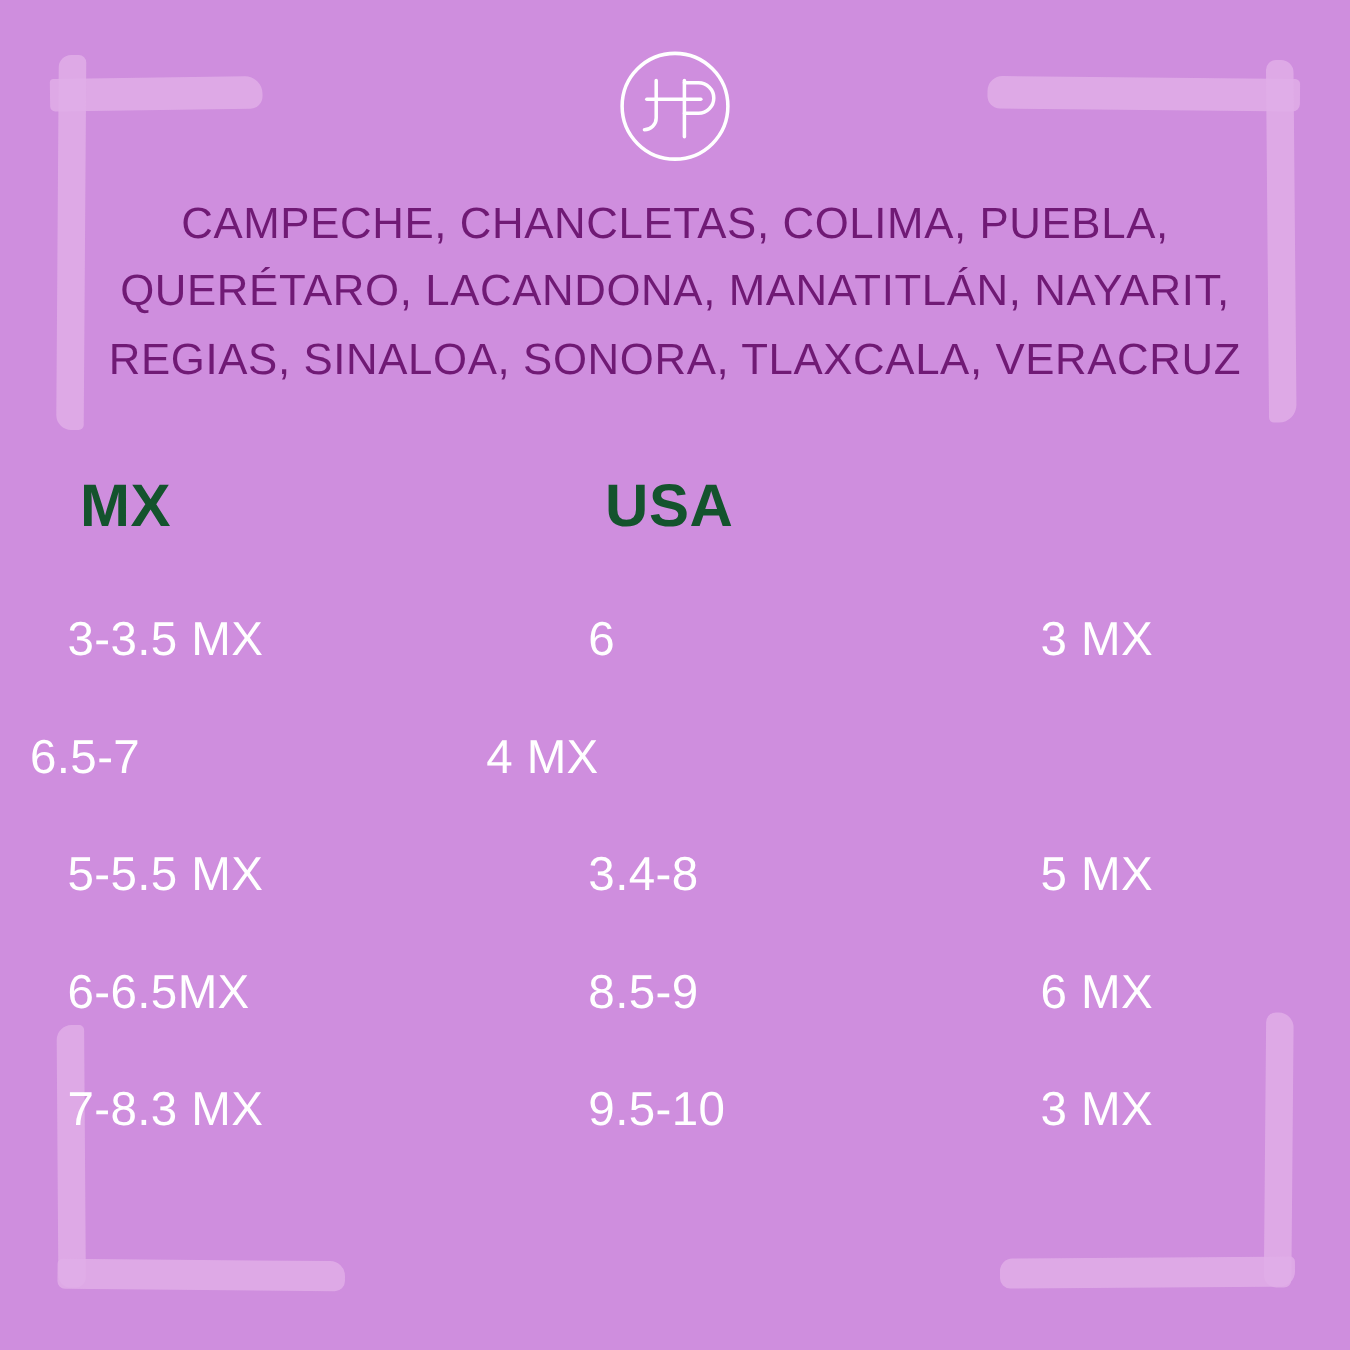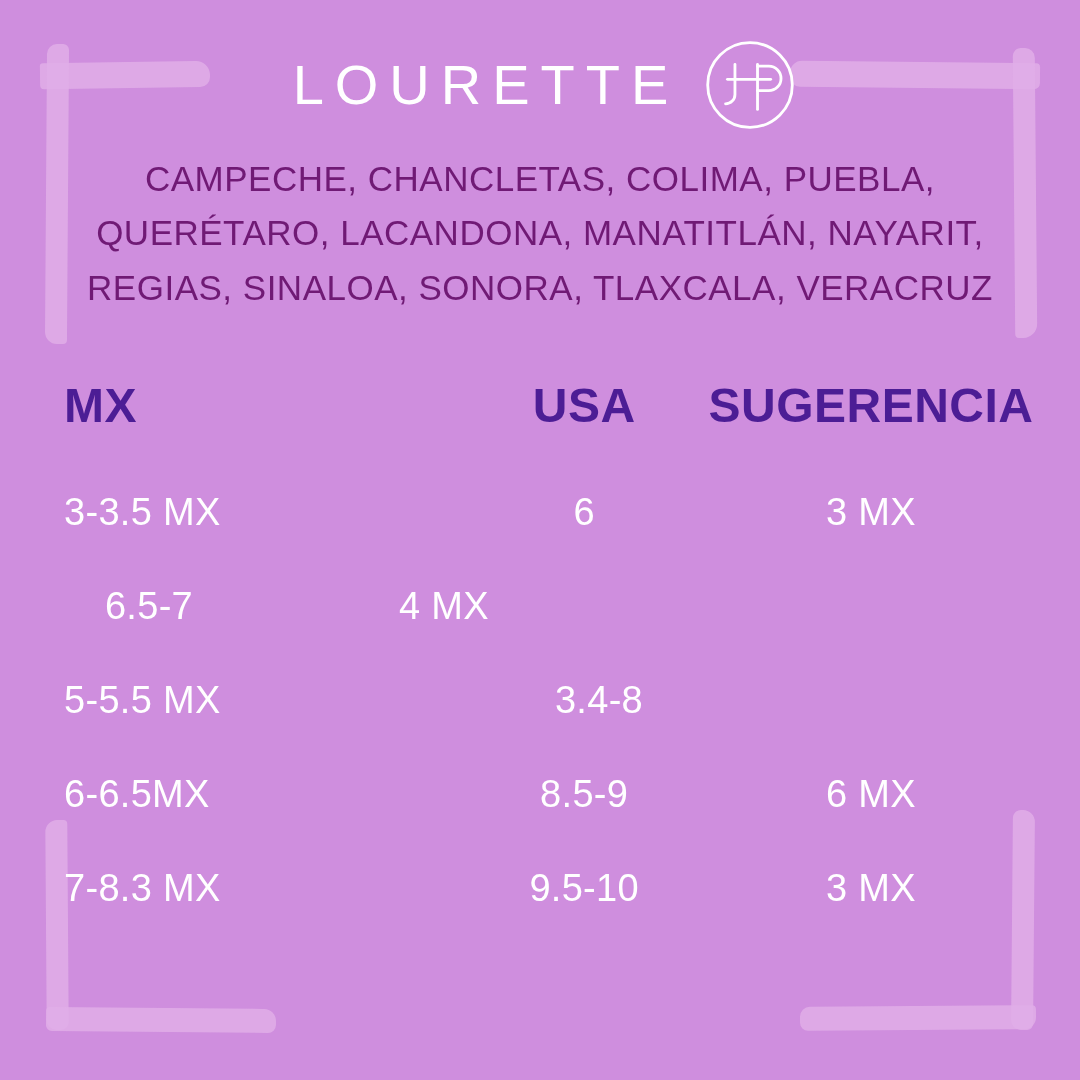--- a/index.html
+++ b/index.html
@@ -130,33 +130,33 @@
   }
   .thead {
     display: flex;
     align-items: baseline;
     padding: 0 34px;
   }
   .thead .th {
     font-size: 48px;
     font-weight: 700;
     letter-spacing: .5px;
-    color: #4c1d95;
+    color: #14532d;
   }
   .col-mx    { width: 420px; text-align: left; padding-left: 30px; }
-  .col-usa   { width: 230px; text-align: center; }
+  .col-usa   { width: 230px; }
   .col-sug   { width: 360px; text-align: center; }
 
   .tbody {
     margin-top: 58px;
   }
   .row {
     display: flex;
     align-items: baseline;
-    padding: 0 34px;
+    padding: 0 24px;
     height: 94px;
   }
   .row .cell {
     font-size: 38px;
     font-weight: 400;
     color: #ffffff;
     letter-spacing: .3px;
   }
 </style>
 </head>
@@ -167,58 +167,57 @@
   <div class="brush tl-v"></div>
   <div class="brush tr-h"></div>
   <div class="brush tr-v"></div>
   <div class="brush bl-v"></div>
   <div class="brush bl-h"></div>
   <div class="brush br-v"></div>
   <div class="brush br-h"></div>
 </div>
 
 <div class="header">
-  <div class="wordmark">LOURETTE</div>
   <div class="monogram">
     <svg viewBox="0 0 100 100" width="94" height="94" aria-hidden="true">
       <circle cx="50" cy="50" r="45" fill="none" stroke="#ffffff" stroke-width="3"></circle>
       <path d="M34 28 L34 60 A10 10 0 0 1 24 70" fill="none" stroke="#ffffff" stroke-width="3" stroke-linecap="round"></path>
       <path d="M58 28 L58 76" fill="none" stroke="#ffffff" stroke-width="3" stroke-linecap="round"></path>
       <path d="M58 30 L70 30 A13 13 0 0 1 70 56 L58 56" fill="none" stroke="#ffffff" stroke-width="3" stroke-linecap="round"></path>
       <path d="M26 44 L72 44" fill="none" stroke="#ffffff" stroke-width="3" stroke-linecap="round"></path>
     </svg>
   </div>
 </div>
 
 <div class="regions">CAMPECHE, CHANCLETAS, COLIMA, PUEBLA,
 QUERÉTARO, LACANDONA, MANATITLÁN, NAYARIT,
 REGIAS, SINALOA, SONORA, TLAXCALA, VERACRUZ</div>
 
 <div class="table">
   <div class="thead">
     <div class="th col-mx">MX</div>
     <div class="th col-usa">USA</div>
-    <div class="th col-sug">SUGERENCIA</div>
   </div>
   <div class="tbody">
 
     <div class="row">
       <div class="cell col-mx">3-3.5 MX</div>
       <div class="cell col-usa">6</div>
       <div class="cell col-sug">3 MX</div>
     </div>
 
     <div class="row">
       <div class="cell col-usa">6.5-7</div>
       <div class="cell col-sug">4 MX</div>
     </div>
 
     <div class="row">
       <div class="cell col-mx">5-5.5 MX</div>
       <div class="cell col-usa">3.4-8</div>
+      <div class="cell col-sug">5 MX</div>
     </div>
 
     <div class="row">
       <div class="cell col-mx">6-6.5MX</div>
       <div class="cell col-usa">8.5-9</div>
       <div class="cell col-sug">6 MX</div>
     </div>
 
     <div class="row">
       <div class="cell col-mx">7-8.3 MX</div>

